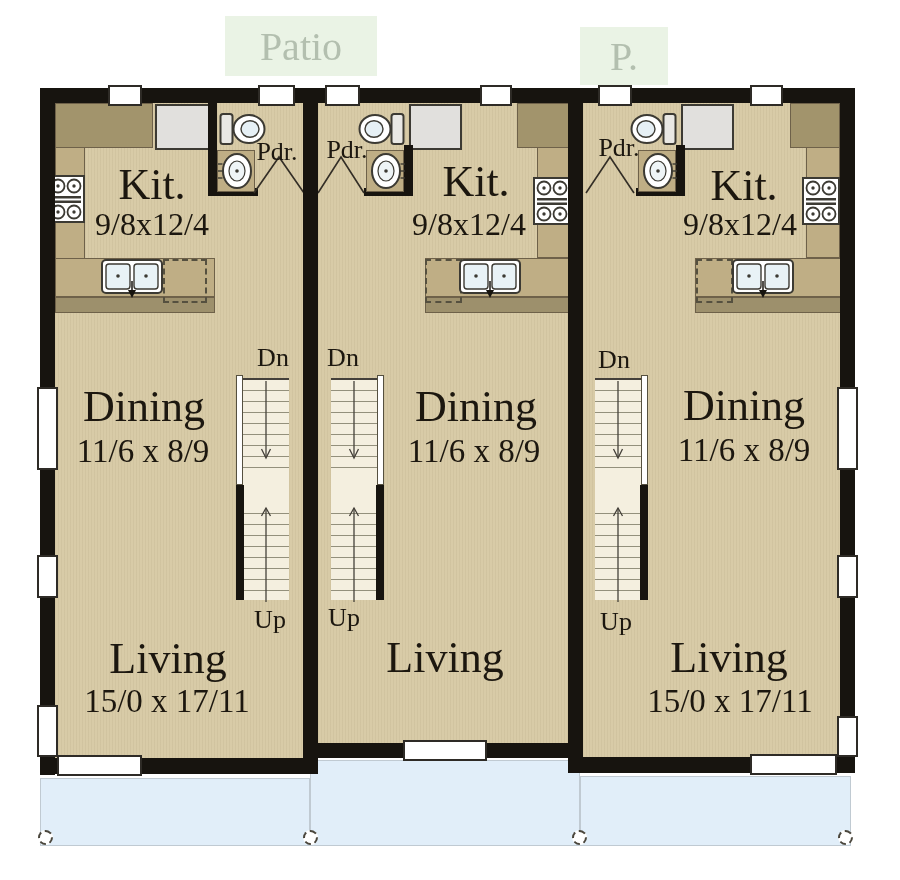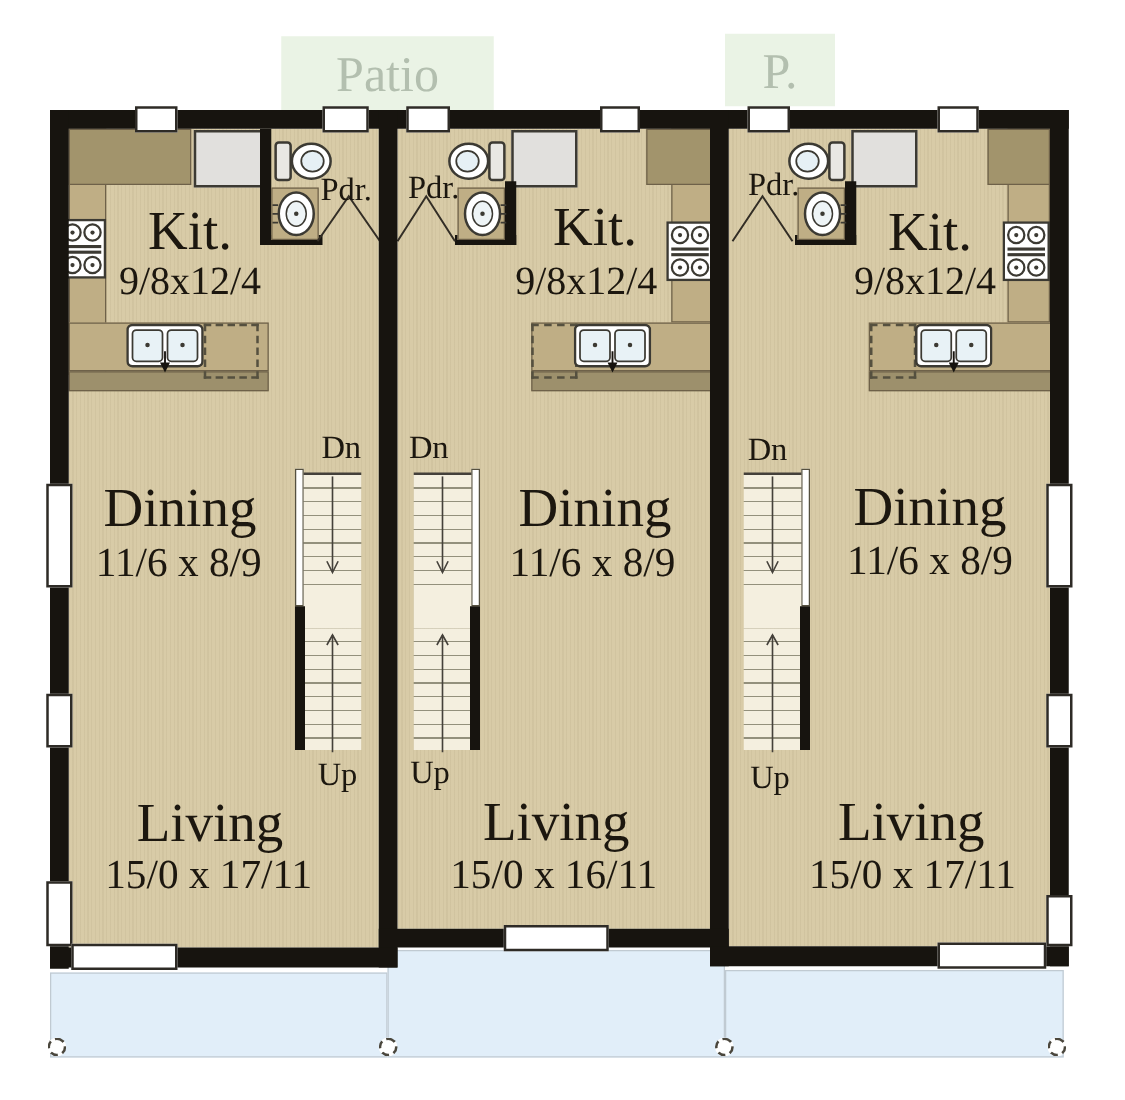--- a/index.html
+++ b/index.html
@@ -32,21 +32,21 @@
   .t44{font-size:44px;} .t33{font-size:33px;} .t32{font-size:32px;} .t26{font-size:26px;}
   .patio-box{background:var(--patioBg);display:flex;align-items:center;justify-content:center;}
   .patio-box span{font-size:40px;color:var(--patioText);}
   svg{display:block;}
 </style>
 </head>
 <body>
 
 <div id="plan">
 
-  <div class="abs patio-box" style="left:225px;top:29px;width:170px;height:60px">
+  <div class="abs patio-box" style="left:225px;top:16px;width:152px;height:60px">
     <span>Patio</span>
   </div>
   <div class="abs patio-box" style="left:580px;top:27px;width:88px;height:58px">
     <span>P.</span>
   </div>
 
   <div class="abs deck" style="left:40px;top:778px;width:270px;height:68px"></div>
   <div class="abs deck" style="left:310px;top:760px;width:270px;height:86px"></div>
   <div class="abs deck" style="left:580px;top:776px;width:271px;height:70px"></div>
   <div class="abs marker" style="left:38px;top:830px"></div>
@@ -283,21 +283,20 @@
   <div class="lbl t33" style="left:167px;top:701px">15/0 x 17/11</div>
 
   <div class="lbl t44" style="left:476px;top:182px">Kit.</div>
   <div class="lbl t32" style="left:469px;top:224px">9/8x12/4</div>
   <div class="lbl t26" style="left:347px;top:150px">Pdr.</div>
   <div class="lbl t26" style="left:343px;top:358px">Dn</div>
   <div class="lbl t26" style="left:344px;top:618px">Up</div>
   <div class="lbl t44" style="left:476px;top:407px">Dining</div>
   <div class="lbl t33" style="left:474px;top:451px">11/6 x 8/9</div>
   <div class="lbl t44" style="left:445px;top:658px">Living</div>
-  <div class="lbl t33" style="left:443px;top:701px">15/0 x 16/11</div>
 
   <div class="lbl t44" style="left:744px;top:186px">Kit.</div>
   <div class="lbl t32" style="left:740px;top:224px">9/8x12/4</div>
   <div class="lbl t26" style="left:619px;top:148px">Pdr.</div>
   <div class="lbl t26" style="left:614px;top:360px">Dn</div>
   <div class="lbl t26" style="left:616px;top:622px">Up</div>
   <div class="lbl t44" style="left:744px;top:406px">Dining</div>
   <div class="lbl t33" style="left:744px;top:450px">11/6 x 8/9</div>
   <div class="lbl t44" style="left:729px;top:658px">Living</div>
   <div class="lbl t33" style="left:730px;top:701px">15/0 x 17/11</div>

